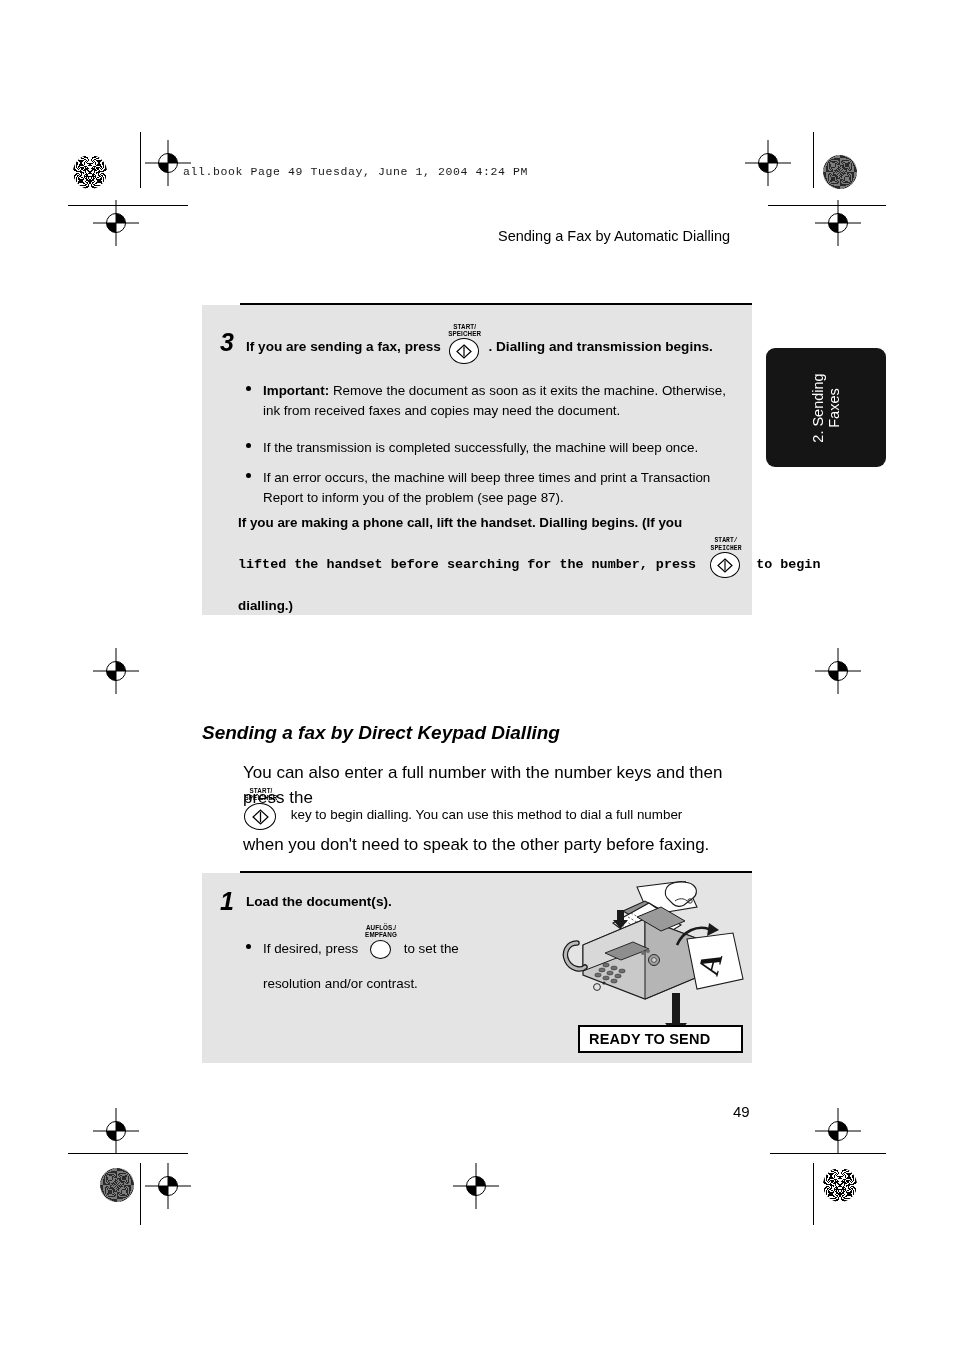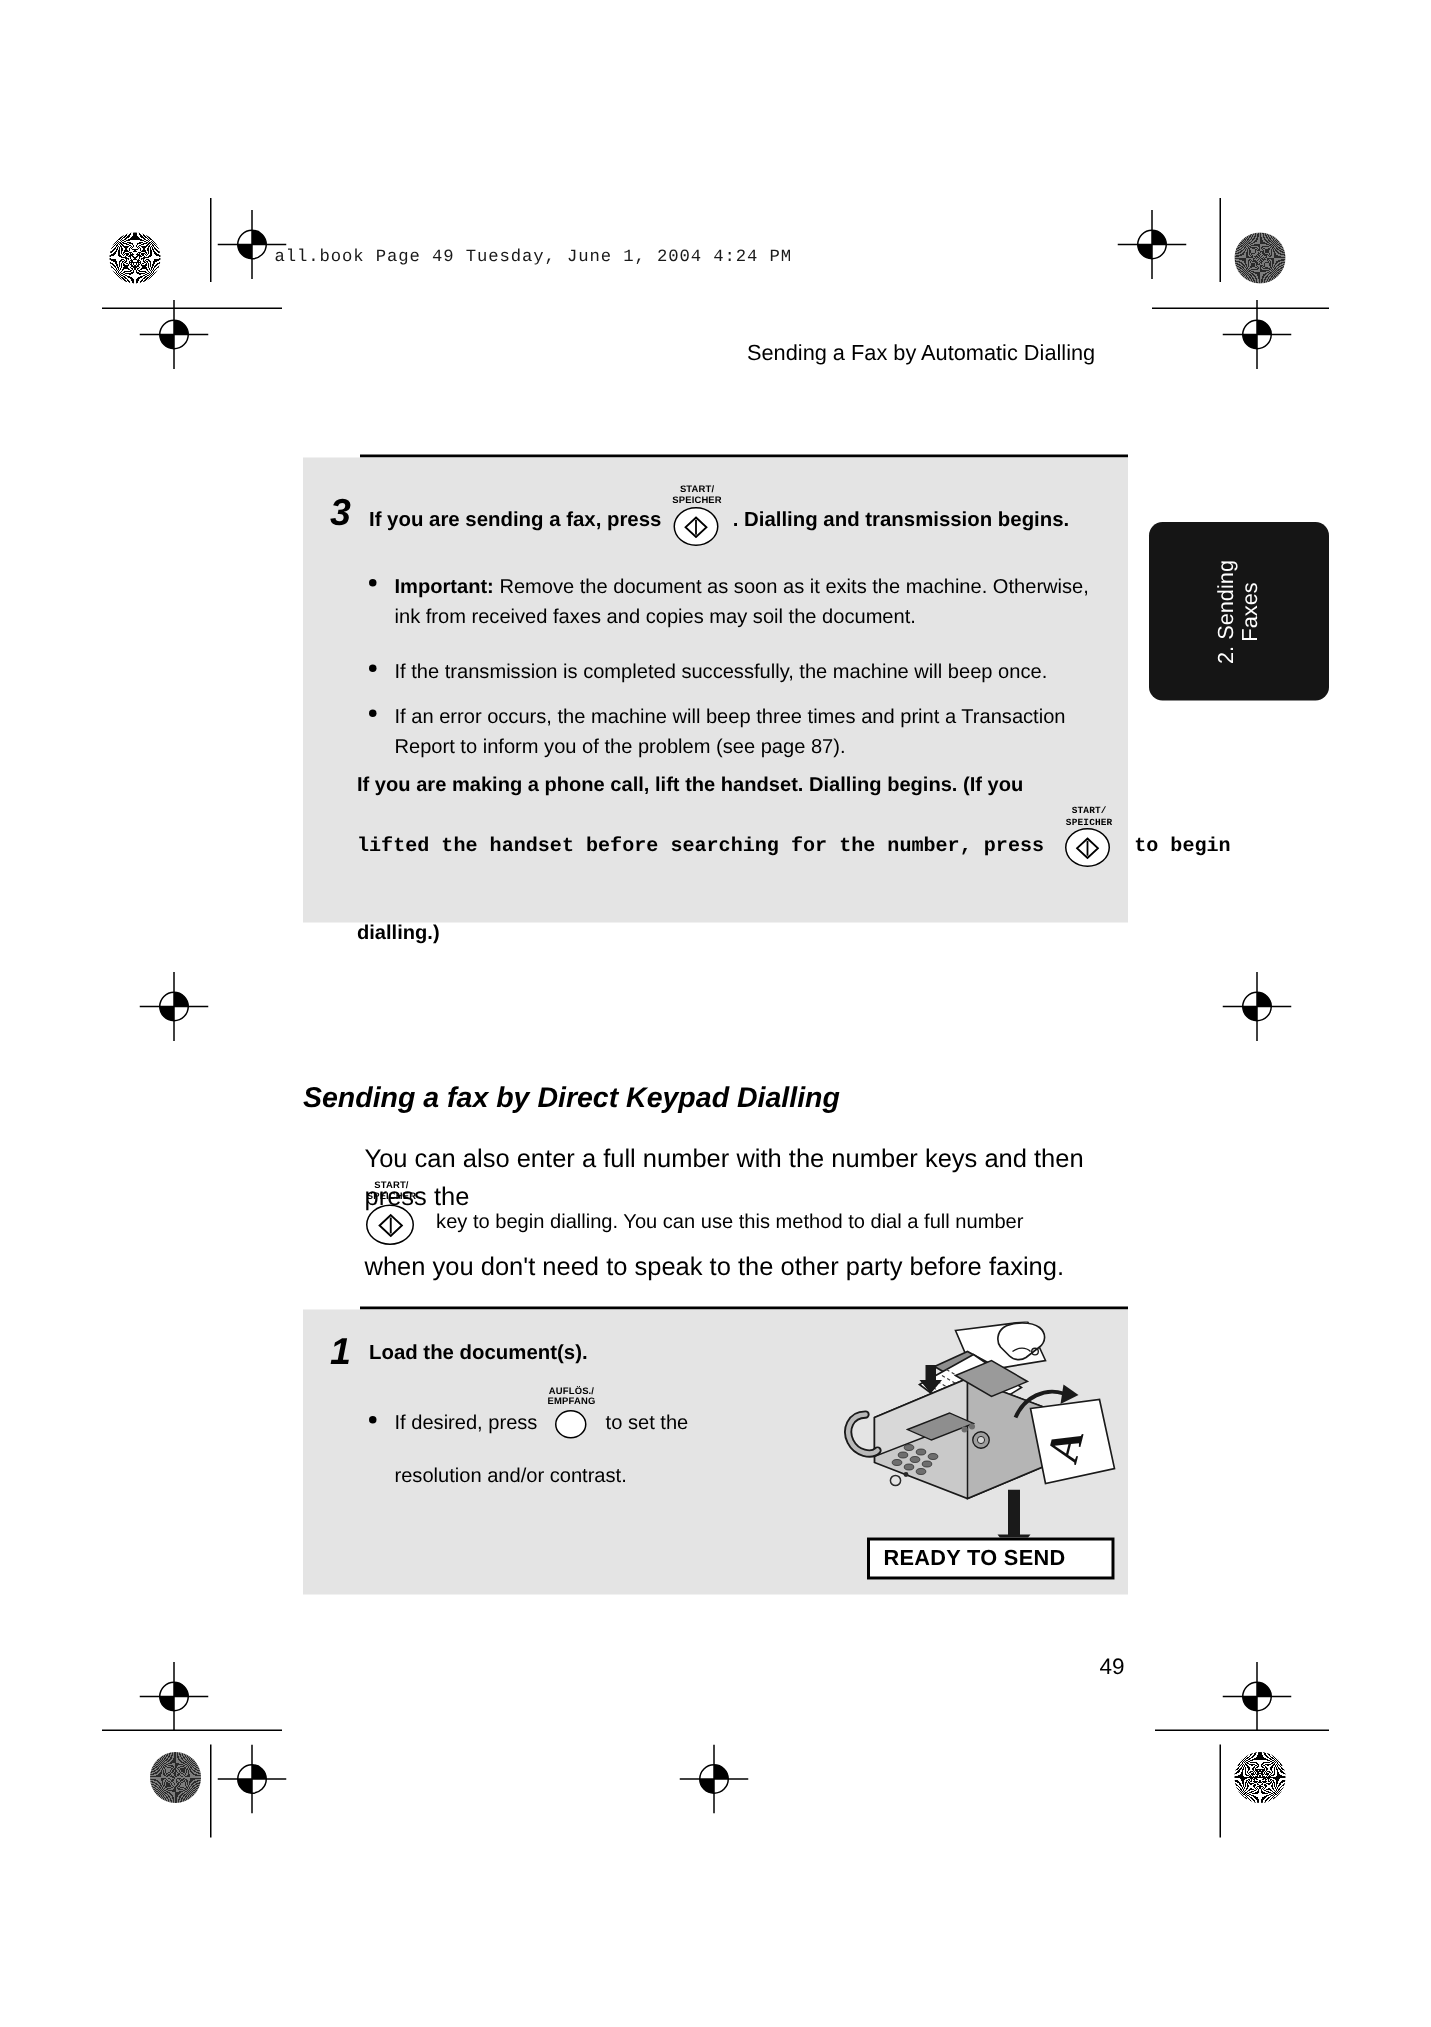--- a/index.html
+++ b/index.html
@@ -352,21 +352,21 @@
             <line x1="8" y1="2.5" x2="8" y2="12.5" stroke="#000" stroke-width="1.2"></line>
           </svg>
         </span>
       </span>
       <span>. Dialling and transmission begins.</span>
     </div>
 
     <div class="bullet-item" style="left:44px; top:76px; width:480px;">
       <span class="bullet-dot"></span>
       <span class="bullet-body">
-        <span class="b">Important:</span><span> Remove the document as soon as it exits the machine. Otherwise, ink from received faxes and copies may soil the document.</span>
+        <span class="b">Important:</span><span> Remove the document as soon as it exits the machine. Otherwise, ink from received faxes and copies may need the document.</span>
       </span>
     </div>
 
     <div class="bullet-item" style="left:44px; top:133px; width:490px;">
       <span class="bullet-dot"></span>
       <span class="bullet-body">If the transmission is completed successfully, the machine will beep once.</span>
     </div>
 
     <div class="bullet-item" style="left:44px; top:163px; width:490px;">
       <span class="bullet-dot"></span>
@@ -383,21 +383,21 @@
           </span>
           <span class="key-circle" style="position:absolute;left:1px;top:2px;width:30px;height:26px;display:flex;align-items:center;justify-content:center;">
             <svg width="16" height="15" viewBox="0 0 16 15">
               <polygon points="8,1 15,7.5 8,14 1,7.5" fill="none" stroke="#000" stroke-width="1.2"></polygon>
               <line x1="8" y1="2.5" x2="8" y2="12.5" stroke="#000" stroke-width="1.2"></line>
             </svg>
           </span>
         </span>
         <span>to begin</span>
       </div>
-      <div style="margin-top:34px;">dialling.)</div>
+      <div style="margin-top:18px;">dialling.)</div>
     </div>
   </div>
 
   <div class="section-title" style="left:202px; top:722px;">Sending a fax by Direct Keypad Dialling</div>
 
   <div class="para" style="left:243px; top:761px; width:500px;">You can also enter a full number with the number keys and then press the</div>
 
   <div style="position:absolute; left:243px; top:800px; width:510px; font-size:13.4px; line-height:1.45; white-space:nowrap;">
     <span class="key" style="display:inline-block;position:relative;width:36px;height:30px;vertical-align:middle;margin-right:8px;">
       <span class="key-cap" style="top:-13px;">

